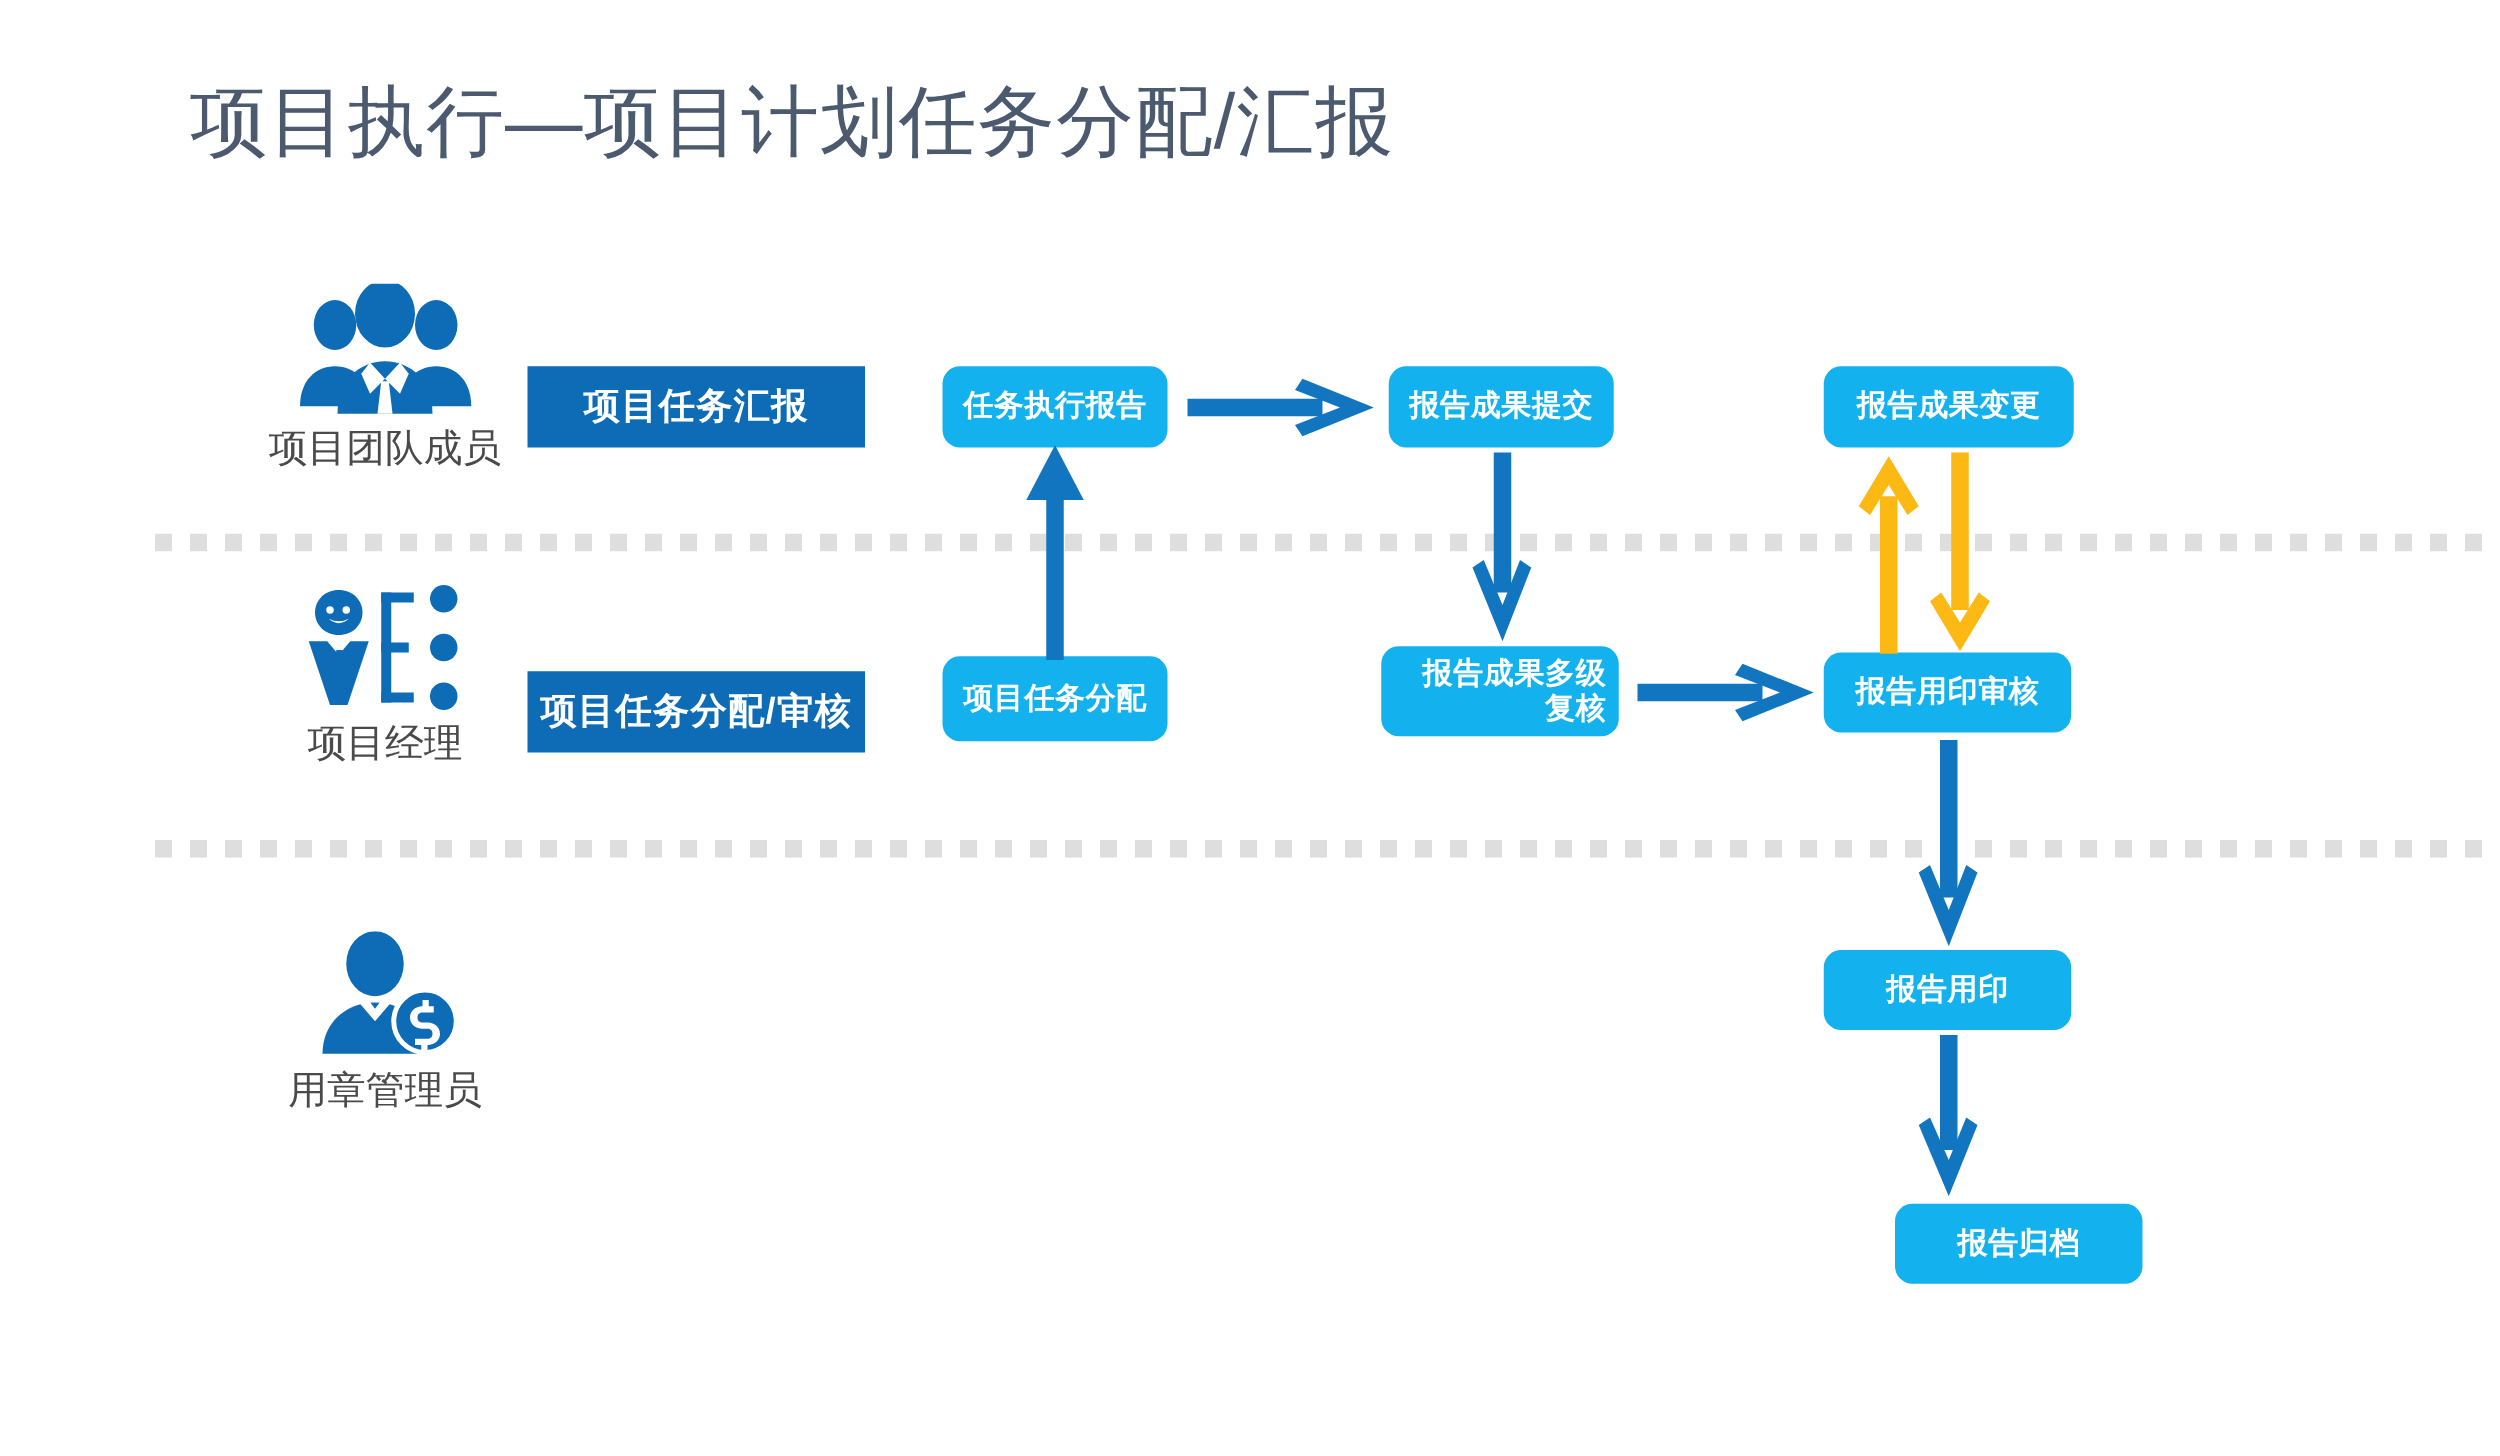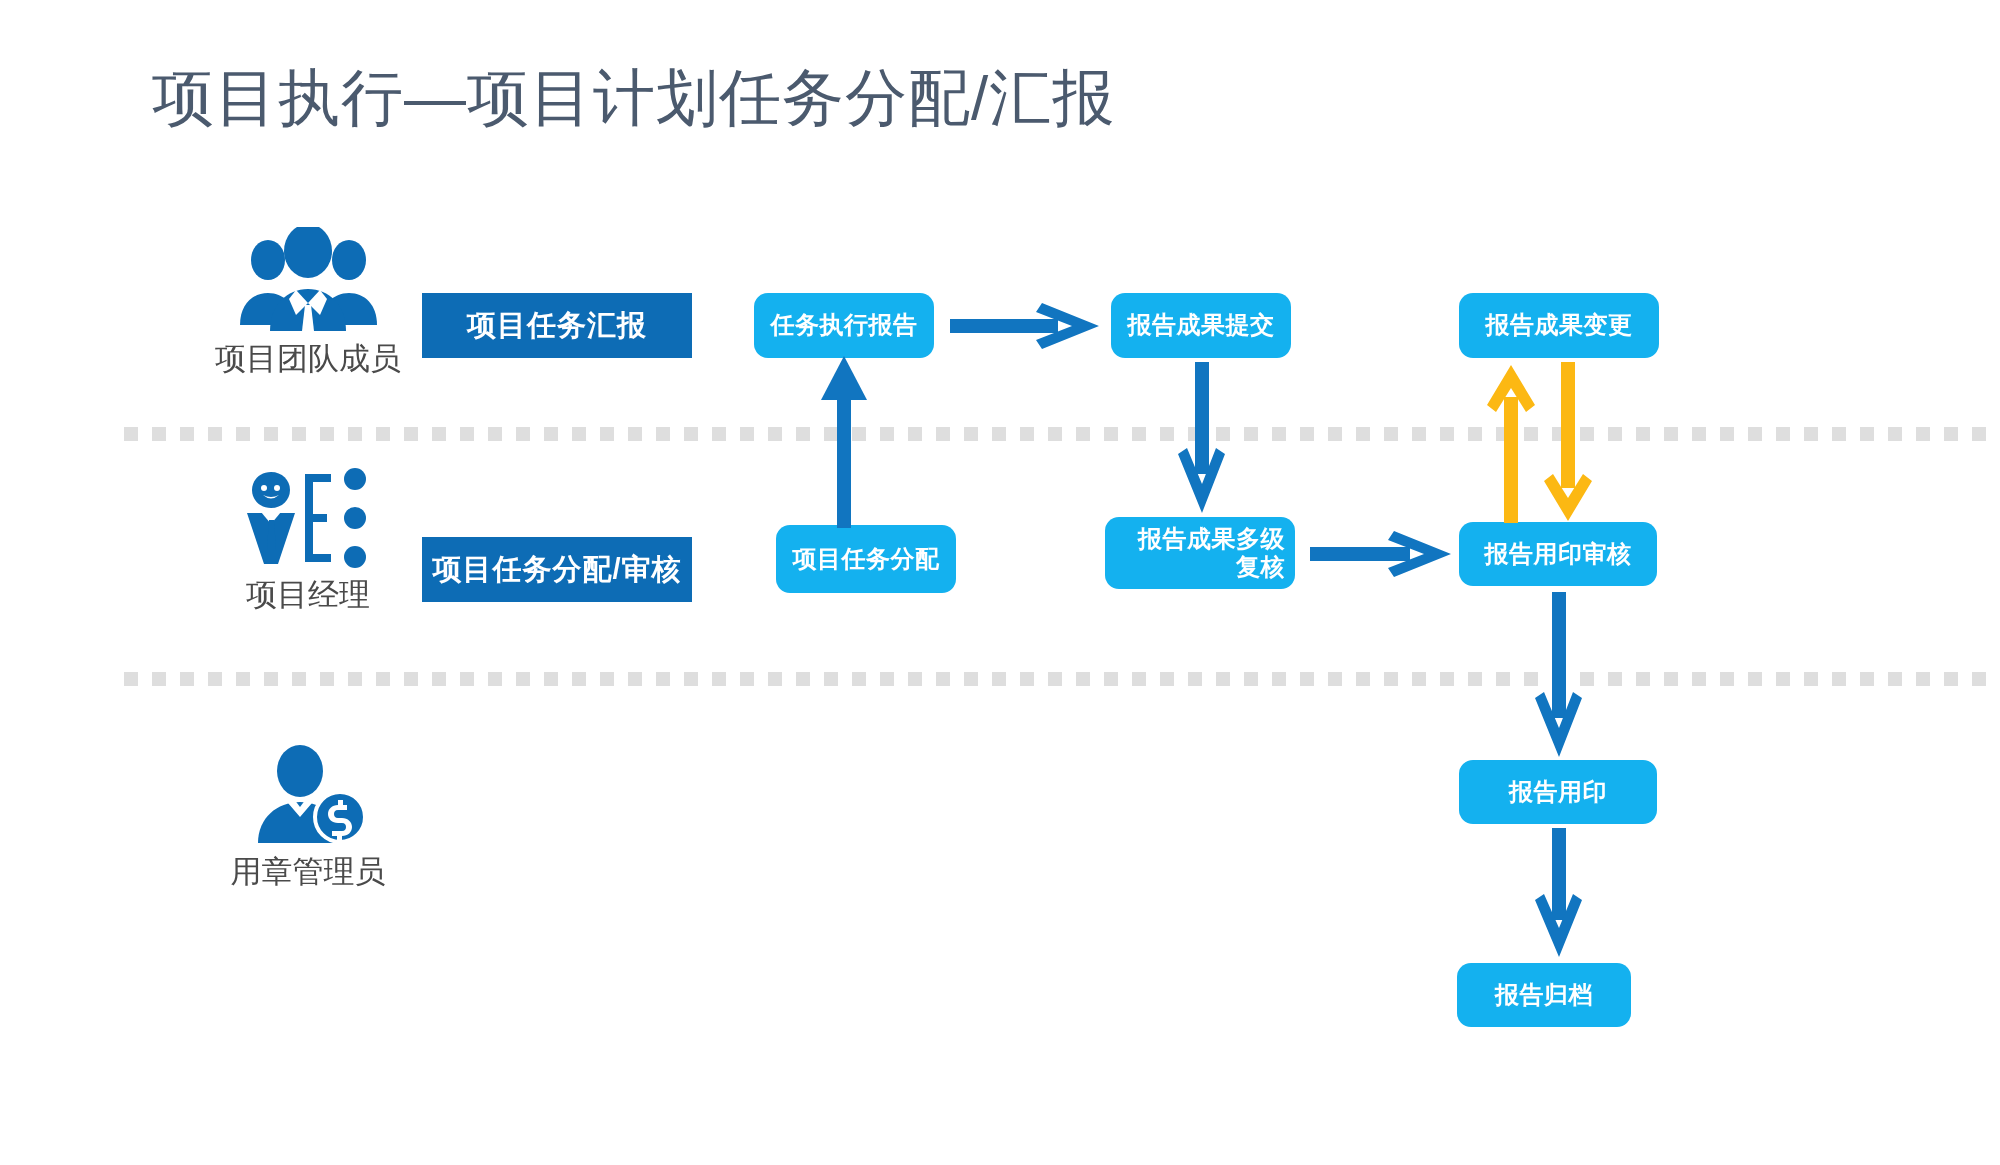--- a/index.html
+++ b/index.html
@@ -151,29 +151,29 @@
   <div class="node dark" style="left:374px;top:293px;width:270px;height:65px;">项目任务汇报</div>
 
   <div class="node dark" style="left:374px;top:537px;width:270px;height:65px;">项目任务分配/审核</div>
 
   <div class="node light" style="left:706px;top:293px;width:180px;height:65px;">任务执行报告</div>
 
   <div class="node light" style="left:1063px;top:293px;width:180px;height:65px;">报告成果提交</div>
 
   <div class="node light" style="left:1411px;top:293px;width:200px;height:65px;">报告成果变更</div>
 
-  <div class="node light" style="left:728px;top:525px;width:180px;height:68px;">项目任务分配</div>
+  <div class="node light" style="left:706px;top:525px;width:180px;height:68px;">项目任务分配</div>
 
   <div class="node light" style="left:1057px;top:517px;width:190px;height:72px;">报告成果多级复核</div>
 
   <div class="node light" style="left:1411px;top:522px;width:198px;height:64px;">报告用印审核</div>
 
   <div class="node light" style="left:1411px;top:760px;width:198px;height:64px;">报告用印</div>
 
-  <div class="node light" style="left:1409px;top:963px;width:174px;height:64px;">报告归档</div>
+  <div class="node light" style="left:1468px;top:963px;width:198px;height:64px;">报告归档</div>
 
   <div class="arrow" style="left:772px;top:356px;">
     <svg width="48" height="172">
       <rect x="17" y="38" width="14" height="134" fill="#1175c0"></rect>
       <polygon points="24,0 47,44 1,44" fill="#1175c0"></polygon>
     </svg>
   </div>
 
   <div class="arrow" style="left:902px;top:302px;">
     <svg width="150" height="48">

